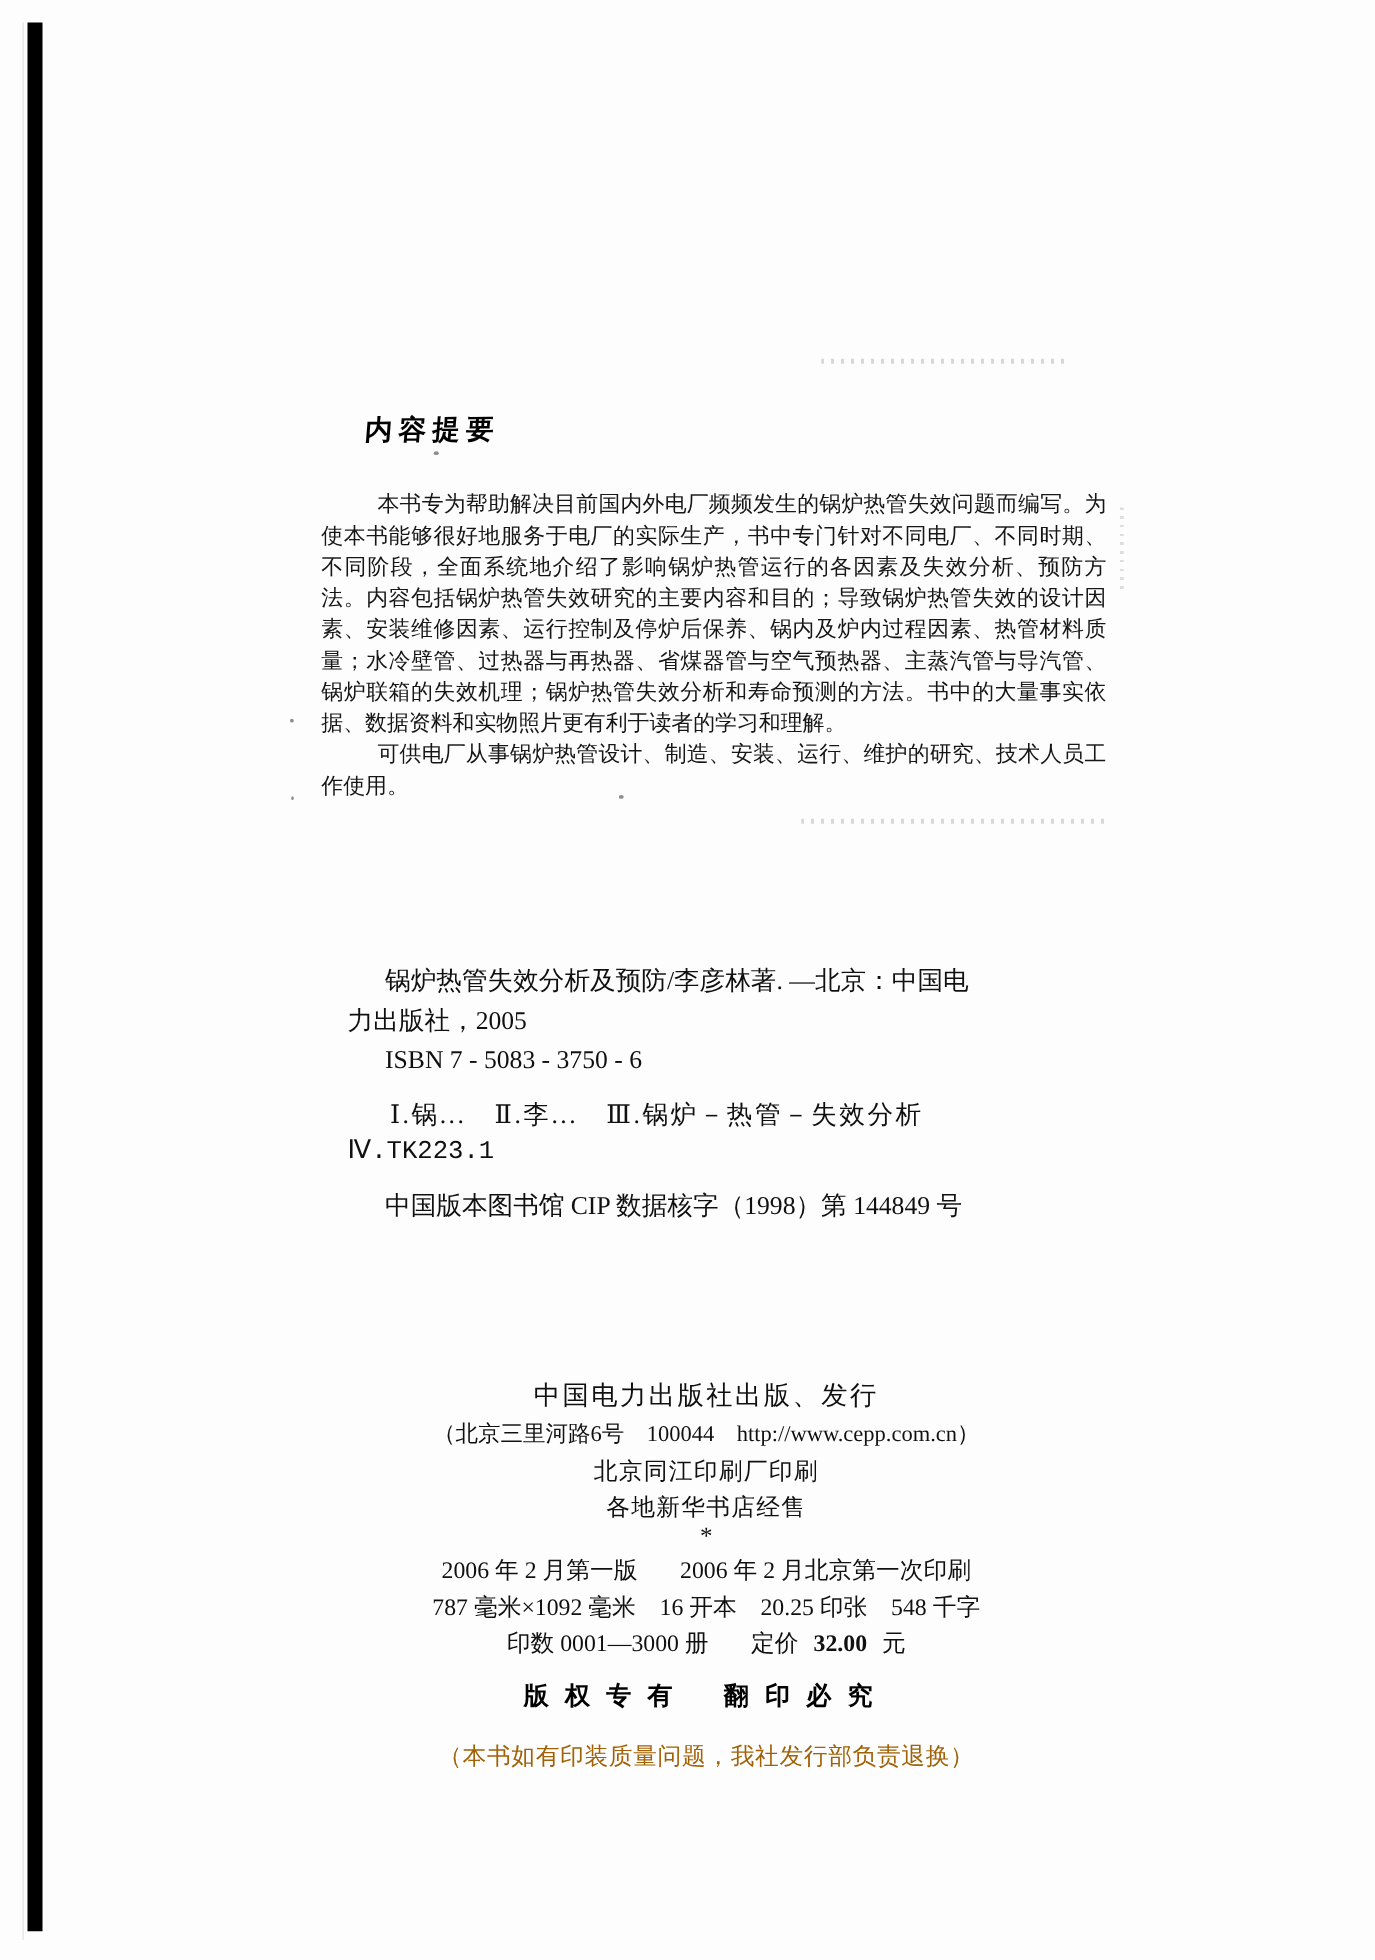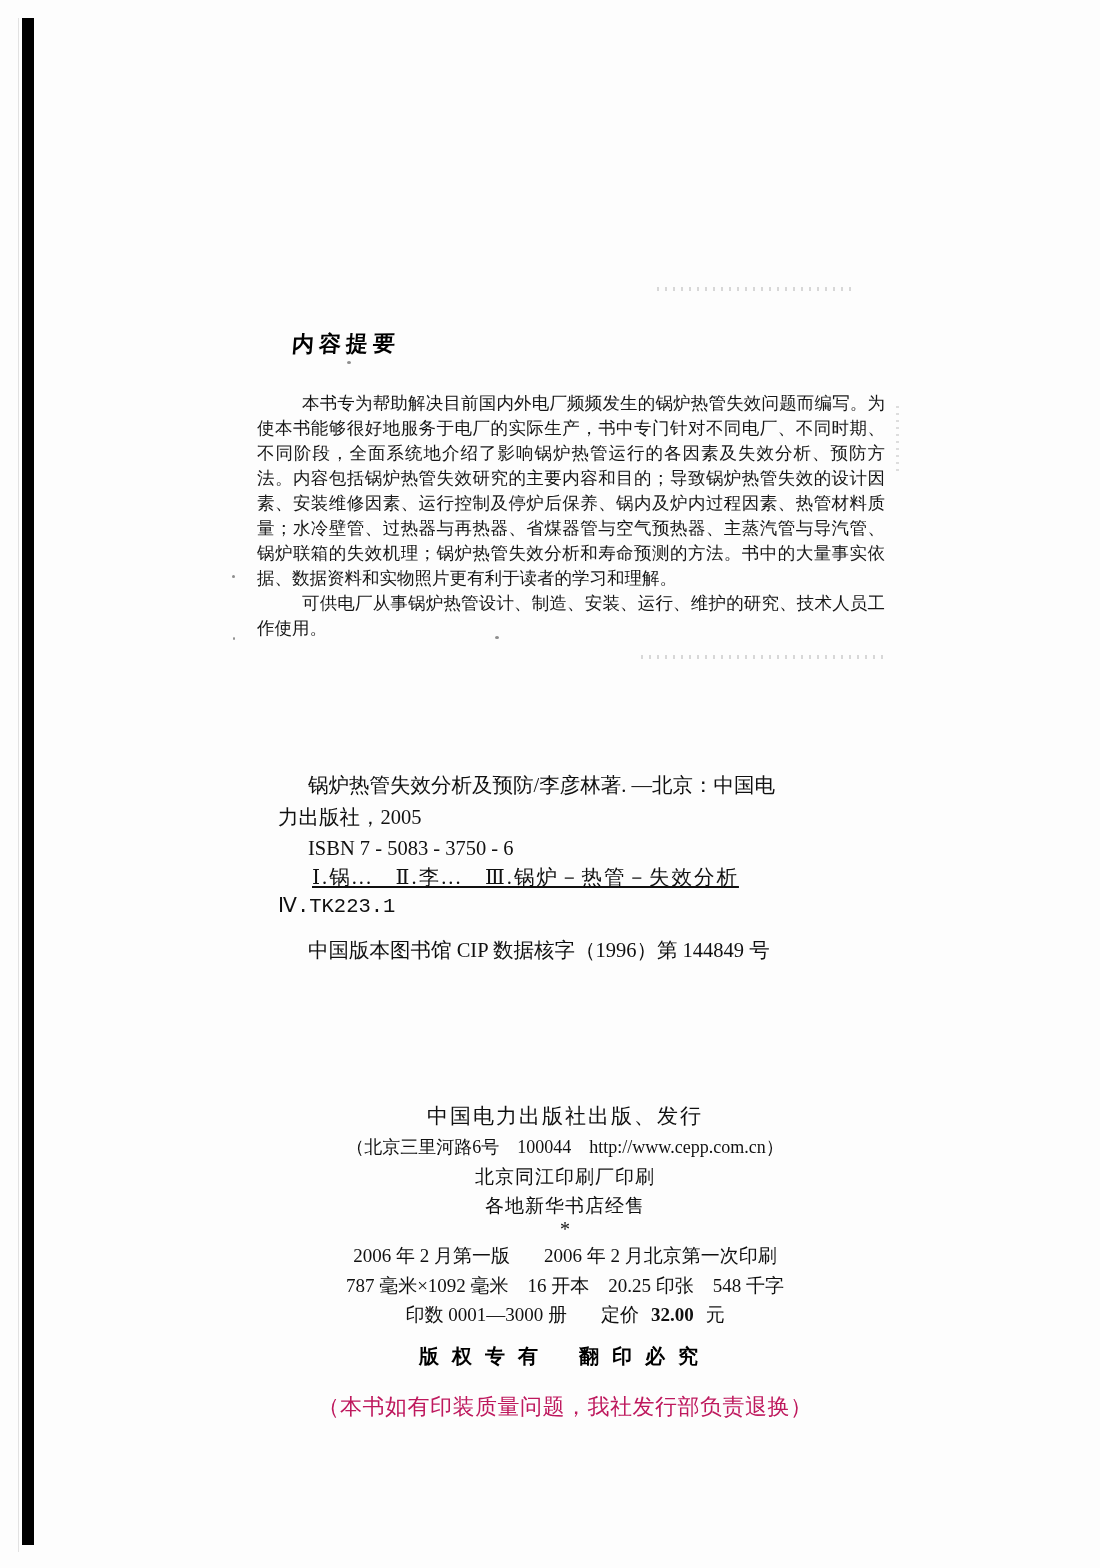--- a/index.html
+++ b/index.html
@@ -45,21 +45,21 @@
   .summary-body p{text-indent:45px;}
 
   
   .cip{position:absolute;left:278px;top:772px;width:580px;font-size:20.5px;line-height:26px;color:#101010;}
   .cip .cip-heading{font-size:22.5px;font-weight:bold;letter-spacing:1px;}
   .cip .ind{padding-left:30px;}
   .cip .ind-wide{padding-left:34px;}
   .cip .mt12{}
   .cip .mt6{margin-top:6px;}
   .cip .mt5{margin-top:5px;}
-  .cip .mt18{margin-top:3px;text-decoration:underline;}
+  .cip .mt18{margin-top:18px;}
   .cip .mt4{margin-top:4px;font-family:Liberation Mono, monospace;}
   .cip .mt17{margin-top:17px;}
   .cip .cls{letter-spacing:2px;}
 
   
   .imprint{position:absolute;left:165px;top:0;width:800px;text-align:center;color:#101010;}
   .imprint p{position:absolute;left:0;width:800px;}
   .imp-publisher{top:1102px;font-size:21px;letter-spacing:2px;}
   .imp-address{top:1135px;font-size:18px;}
   .imp-printer{top:1164px;font-size:19px;letter-spacing:1px;}
@@ -74,21 +74,21 @@
 
   
   .copyright{
     position:absolute;left:165px;top:1343px;width:800px;text-align:center;
     font-size:20px;font-weight:bold;color:#000000;
   }
   .copyright .cw{letter-spacing:13px;}
   .copyright .cgap{display:inline-block;width:28px;}
   .return-policy{
     position:absolute;left:165px;top:1392px;width:800px;text-align:center;
-    font-size:22px;color:#be185d;letter-spacing:0.5px;
+    font-size:19px;color:#a16207;letter-spacing:0.5px;
   }
 </style>
 </head>
 <body>
 
 <div class="page">
 
   <div class="black-bar"></div>
   <div class="hairline"></div>
   <div class="noise-h noise-a"></div>
@@ -104,21 +104,21 @@
     <p>本书专为帮助解决目前国内外电厂频频发生的锅炉热管失效问题而编写。为使本书能够很好地服务于电厂的实际生产，书中专门针对不同电厂、不同时期、不同阶段，全面系统地介绍了影响锅炉热管运行的各因素及失效分析、预防方法。内容包括锅炉热管失效研究的主要内容和目的；导致锅炉热管失效的设计因素、安装维修因素、运行控制及停炉后保养、锅内及炉内过程因素、热管材料质量；水冷壁管、过热器与再热器、省煤器管与空气预热器、主蒸汽管与导汽管、锅炉联箱的失效机理；锅炉热管失效分析和寿命预测的方法。书中的大量事实依据、数据资料和实物照片更有利于读者的学习和理解。</p>
     <p>可供电厂从事锅炉热管设计、制造、安装、运行、维护的研究、技术人员工作使用。</p>
   </div>
 
   <div class="cip">
     <p class="ind mt12">锅炉热管失效分析及预防/李彦林著. —北京：中国电</p>
     <p class="mt6">力出版社，2005</p>
     <p class="ind mt5">ISBN 7 - 5083 - 3750 - 6</p>
     <p class="ind-wide mt18 cls">Ⅰ.锅...　Ⅱ.李...　Ⅲ.锅炉－热管－失效分析</p>
     <p class="mt4">Ⅳ.TK223.1</p>
-    <p class="ind mt17">中国版本图书馆 CIP 数据核字（1996）第 144849 号</p>
+    <p class="ind mt17">中国版本图书馆 CIP 数据核字（1998）第 144849 号</p>
   </div>
 
   <div class="imprint">
     <p class="imp-publisher">中国电力出版社出版、发行</p>
     <p class="imp-address">（北京三里河路6号　100044　http://www.cepp.com.cn）</p>
     <p class="imp-printer">北京同江印刷厂印刷</p>
     <p class="imp-distributor">各地新华书店经售</p>
     <p class="imp-star">*</p>
     <p class="imp-edition"><span>2006 年 2 月第一版</span><span class="gap"></span><span>2006 年 2 月北京第一次印刷</span></p>
     <p class="imp-format">787 毫米×1092 毫米　16 开本　20.25 印张　548 千字</p>

